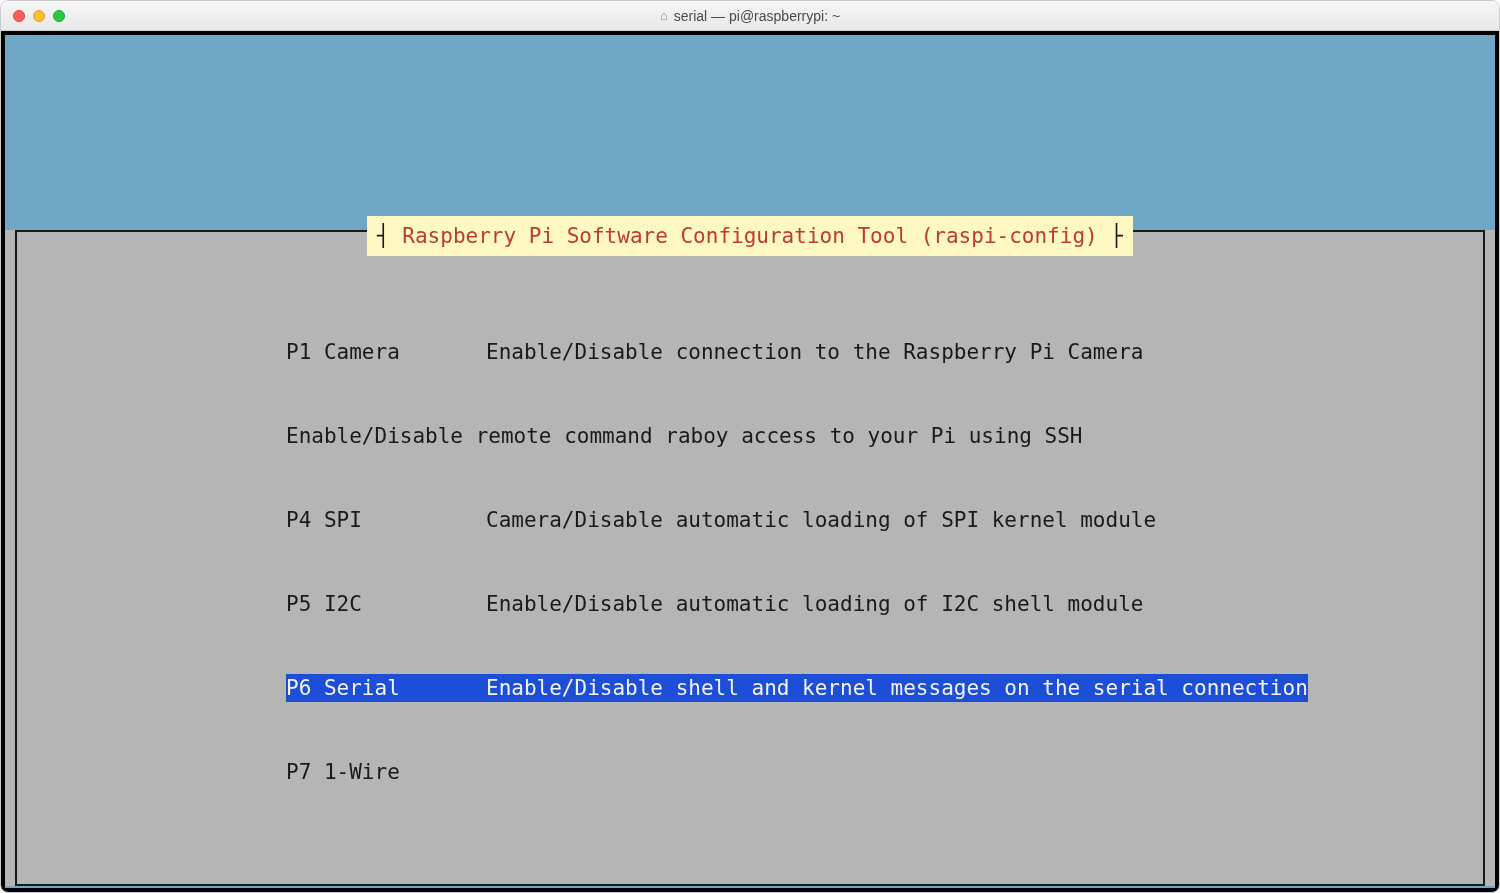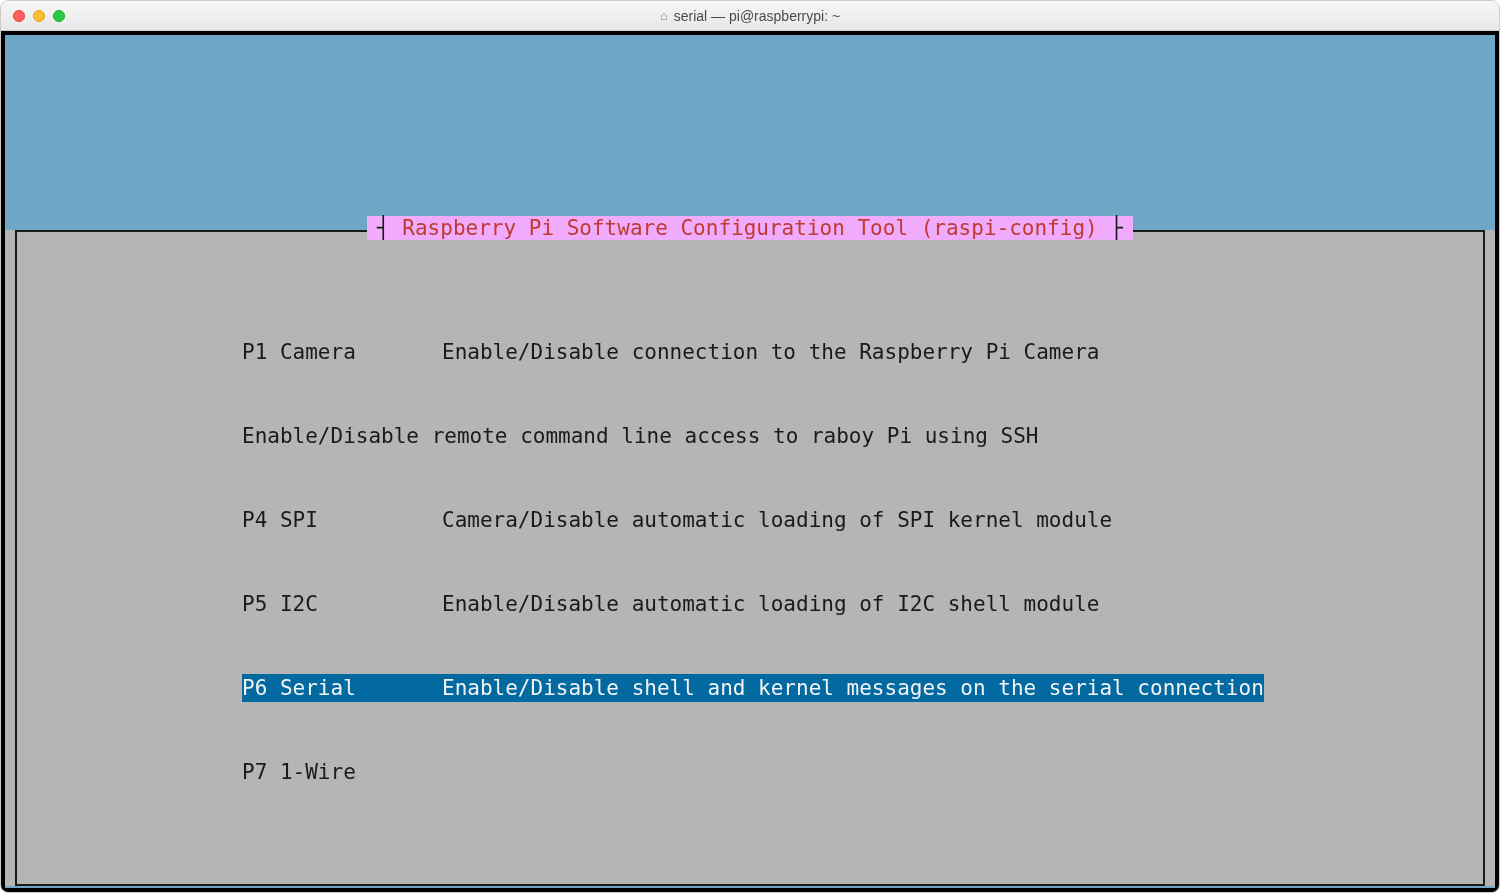--- a/index.html
+++ b/index.html
@@ -62,41 +62,41 @@
     .dialog {
       border: 2px solid #1a1a1a;
       padding: 50px 10px 14px 10px;
       position: relative;
     }
     .dialog-title {
       position: absolute;
       top: -16px;
       left: 50%;
       transform: translateX(-50%);
-      background: #f0abfc;
-      padding: 0 10px;
+      background: #fef9c3;
+      padding: 8px 10px;
       color: #bf3a30;
       font-family: "Menlo", "Consolas", monospace;
       font-size: 21px;
       white-space: nowrap;
     }
     .dialog-title .pipe { color: #1a1a1a; }
     .menu {
       font-family: "Menlo", "Consolas", monospace;
       font-size: 21px;
       color: #1a1a1a;
       line-height: 28px;
       padding-left: 215px;
       white-space: pre;
     }
-    .menu-row { display: flex; }
+    .menu-row { display: flex; margin-left: 44px; }
     .menu-row .code { width: 200px; }
     .menu-row.selected .code,
     .menu-row.selected .desc {
-      background: #0369a1;
+      background: #1d4ed8;
       color: #f3f3f3;
     }
     .bottom-pad { flex: 1; }
   </style>
 </head>
 <body>
 
 <div class="window">
   <div class="titlebar">
     <div class="traffic">
@@ -113,21 +113,21 @@
   <div class="terminal">
     <div class="term-inner">
       <div class="top-pad"></div>
 
       <div class="dialog-wrap">
         <div class="dialog">
           <div class="dialog-title"><span class="pipe">┤ </span><span>Raspberry Pi Software Configuration Tool (raspi-config)</span><span class="pipe"> ├</span></div>
 
           <div class="menu">
             <div class="menu-row"><span class="code">P1 Camera</span><span class="desc">Enable/Disable connection to the Raspberry Pi Camera</span></div>
-            <div class="menu-row"><span class="desc">Enable/Disable remote command line access to raboy Pi using SSH</span></div>
+            <div class="menu-row"><span class="desc">Enable/Disable remote command raboy access to your Pi using SSH</span></div>
             <div class="menu-row"><span class="code">P4 SPI</span><span class="desc">Camera/Disable automatic loading of SPI kernel module</span></div>
             <div class="menu-row"><span class="code">P5 I2C</span><span class="desc">Enable/Disable automatic loading of I2C shell module</span></div>
             <div class="menu-row selected"><span class="code">P6 Serial</span><span class="desc">Enable/Disable shell and kernel messages on the serial connection</span></div>
             <div class="menu-row"><span class="code">P7 1-Wire</span></div>
             
           </div>
 
         </div>
       </div>
 

